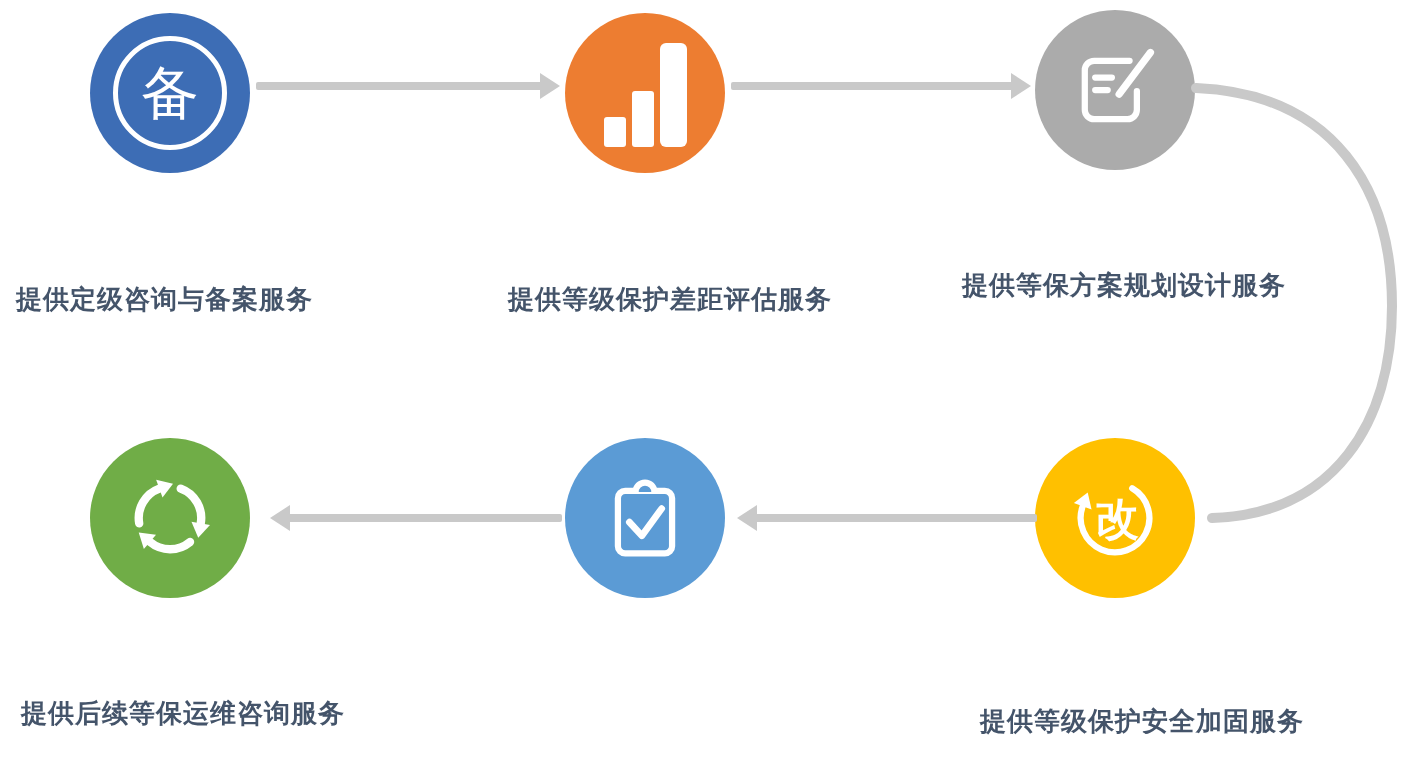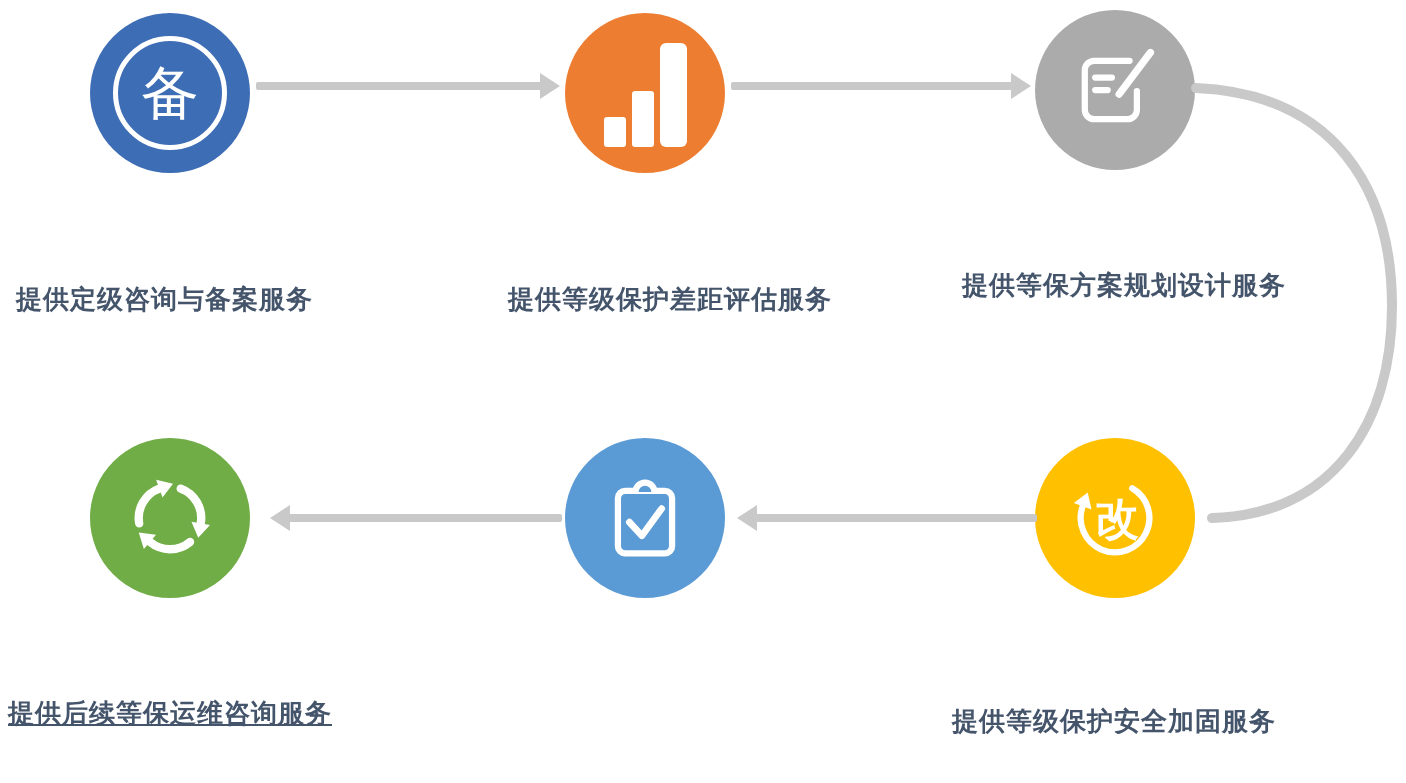--- a/index.html
+++ b/index.html
@@ -63,23 +63,23 @@
   .curve{position:absolute;left:1100px;top:78px;width:306px;height:460px;}
 
   
   .label{
     position:absolute;font-size:26px;font-weight:700;color:var(--label);
     letter-spacing:1px;white-space:nowrap;margin-top:30px;
   }
   .l1{left:16px;top:252px;}
   .l2{left:508px;top:252px;}
   .l3{left:962px;top:238px;}
-  .l4{left:952px;top:664px;width:352px;text-align:left;line-height:54px;white-space:nowrap;}
+  .l4{left:952px;top:664px;width:352px;text-align:right;line-height:54px;white-space:nowrap;}
   .l5{left:534px;top:666px;}
-  .l6{left:8px;top:666px;text-decoration:underline;}
+  .l6{left:21px;top:666px;}
 </style>
 </head>
 <body>
 
 <div class="canvas">
 
   <div class="circle c1">
     <div class="ring">
       <span>备</span>
     </div>

